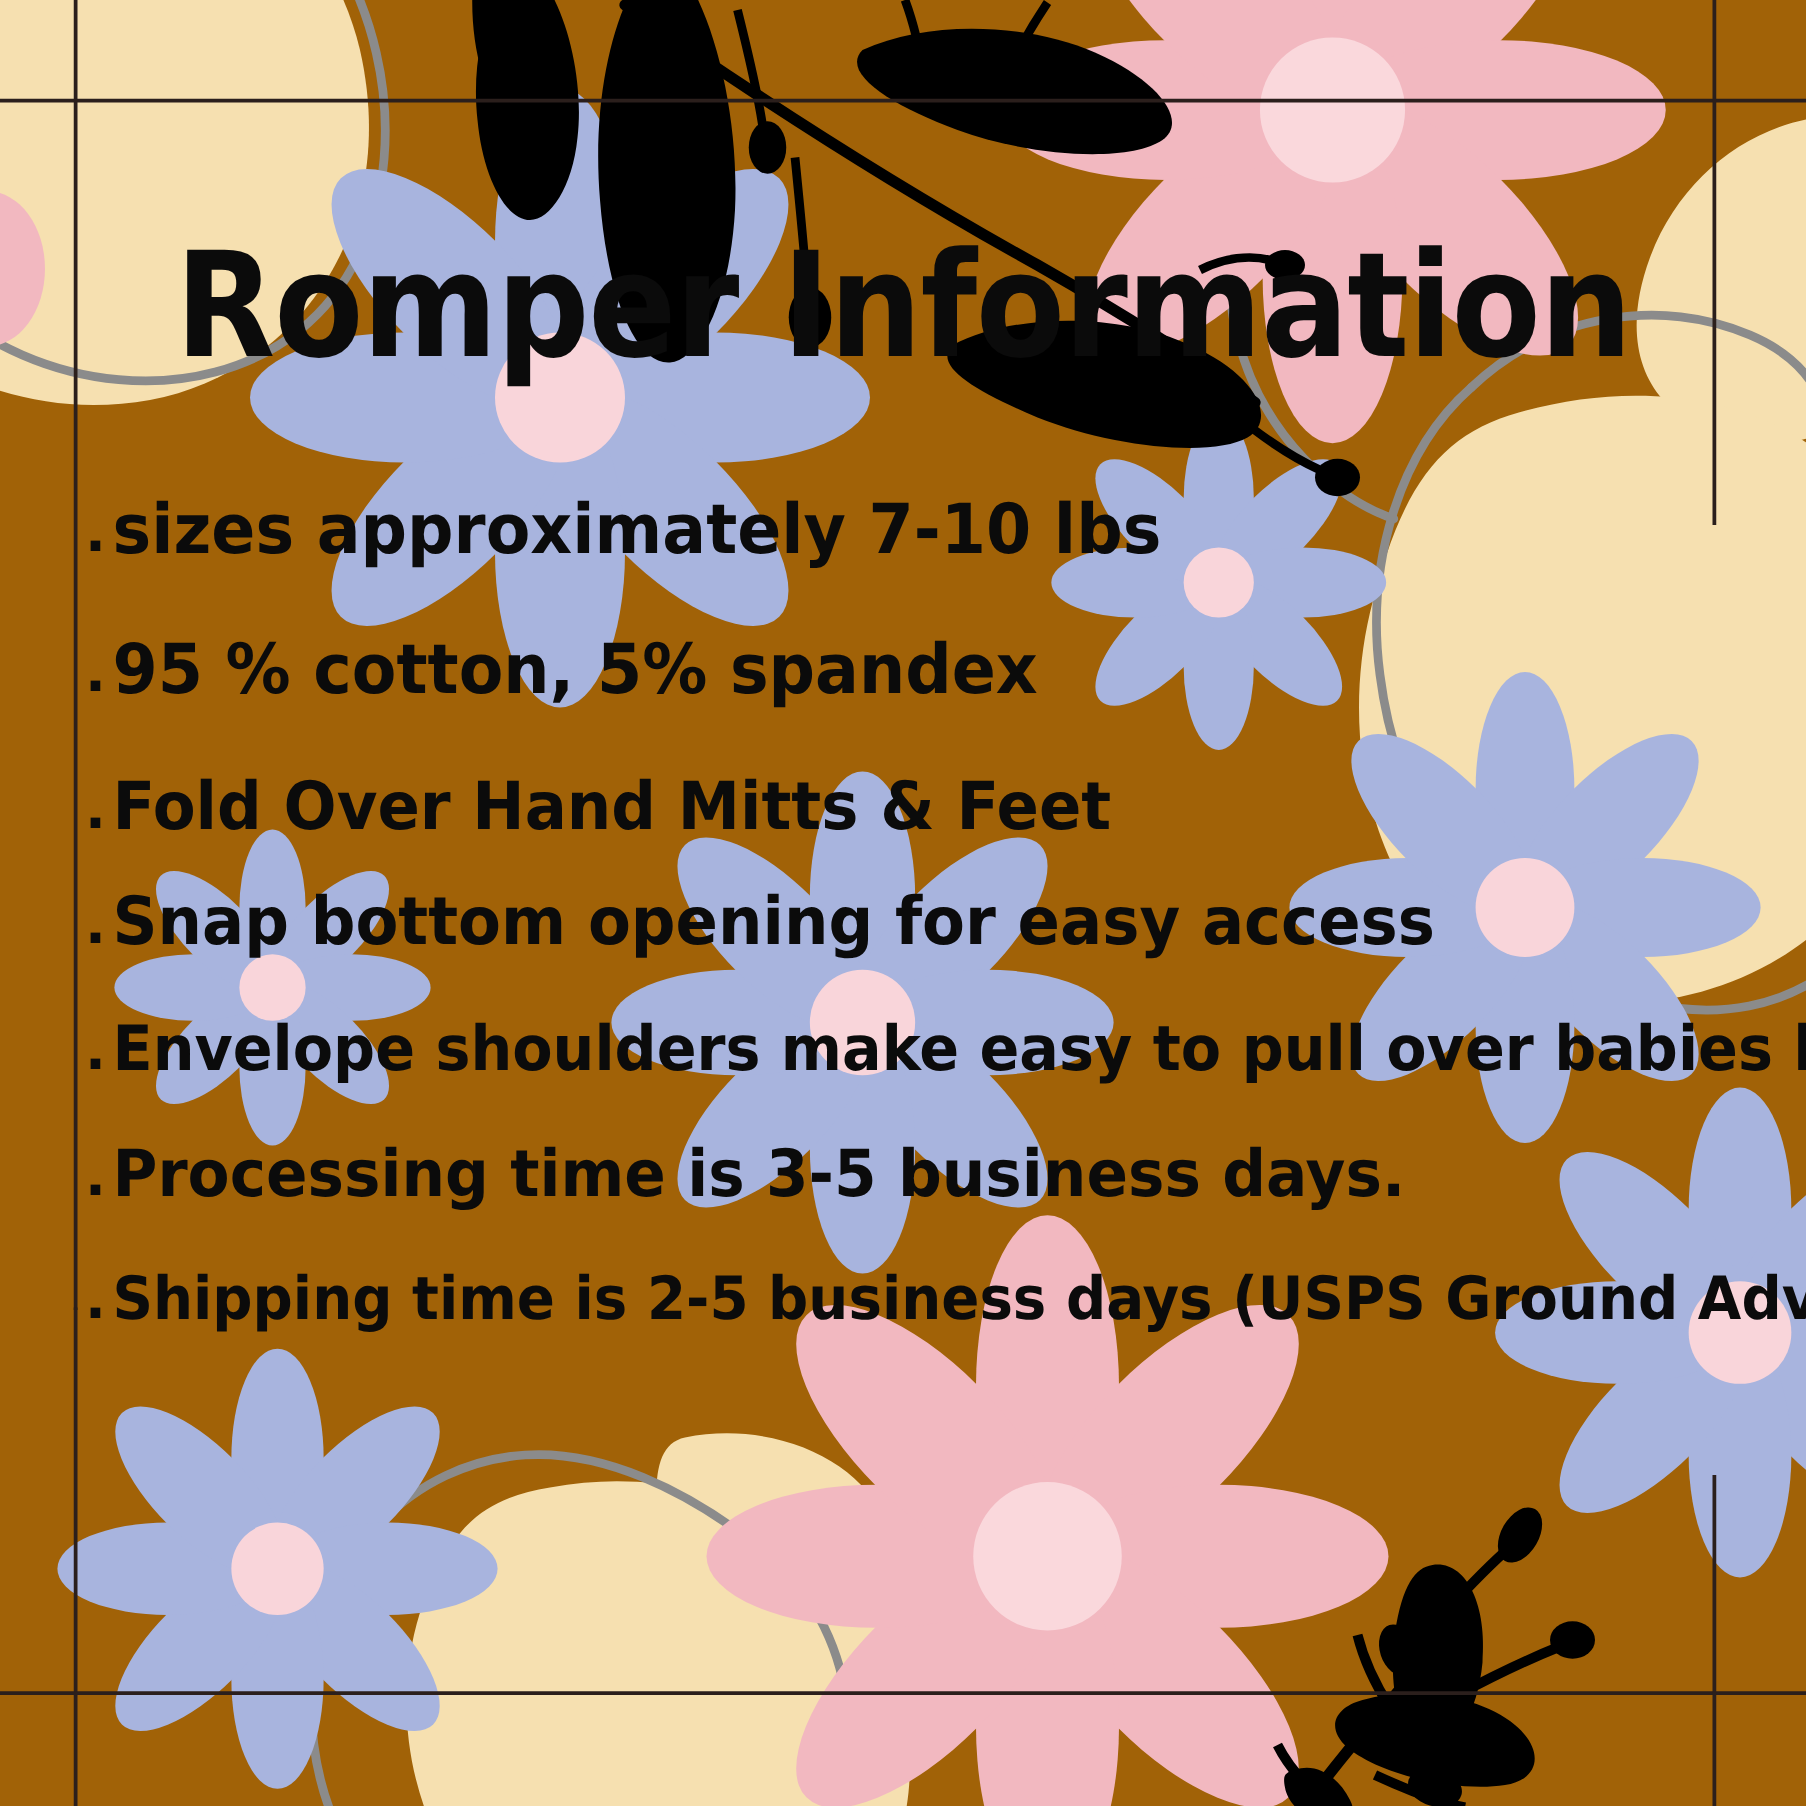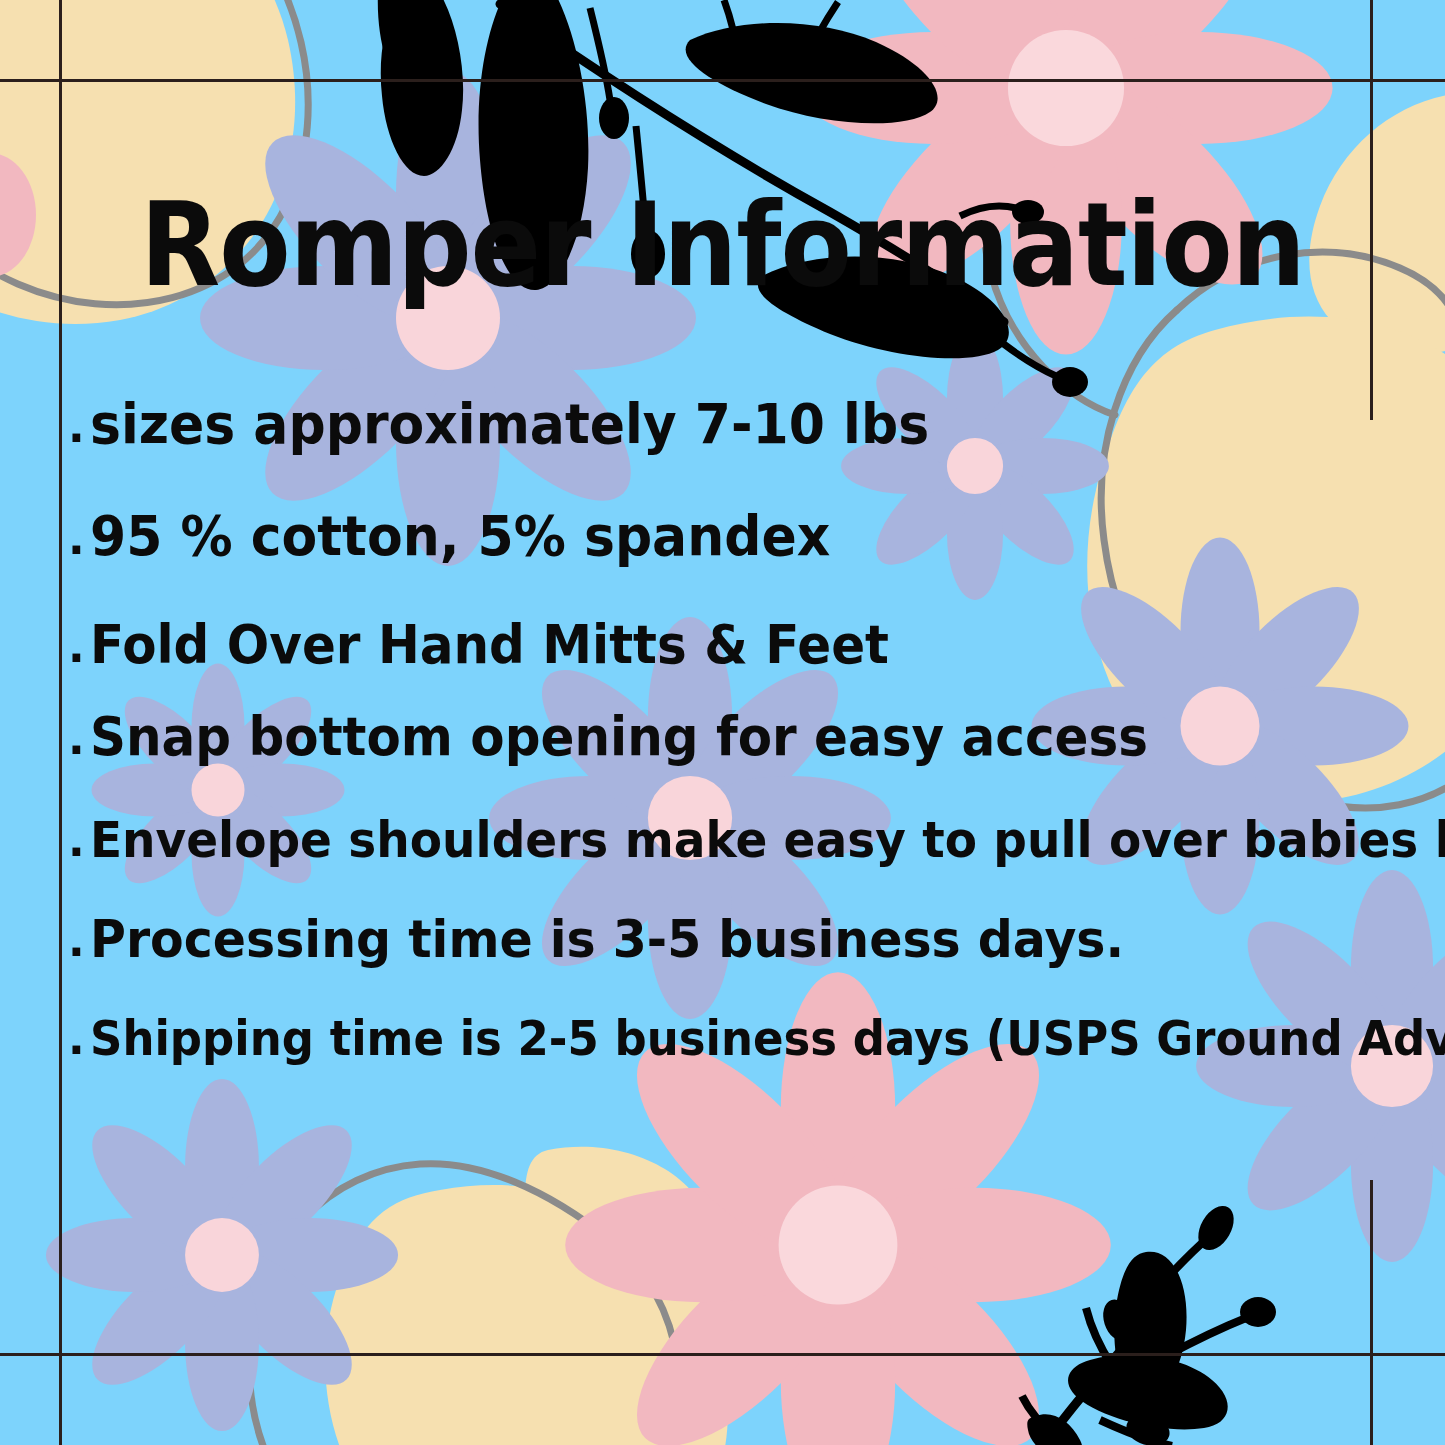--- a/index.html
+++ b/index.html
@@ -6,21 +6,21 @@
   html, body {
     margin: 0;
     padding: 0;
     background: #ffffff;
   }
   #poster {
     position: relative;
     width: 1445px;
     height: 1445px;
     overflow: hidden;
-    background: #7dd3fc;
+    background: #a16207;
     font-family: "DejaVu Sans", sans-serif;
   }
 
   
   .deco {
     position: absolute;
     inset: 0;
     width: 100%;
     height: 100%;
     pointer-events: none;

